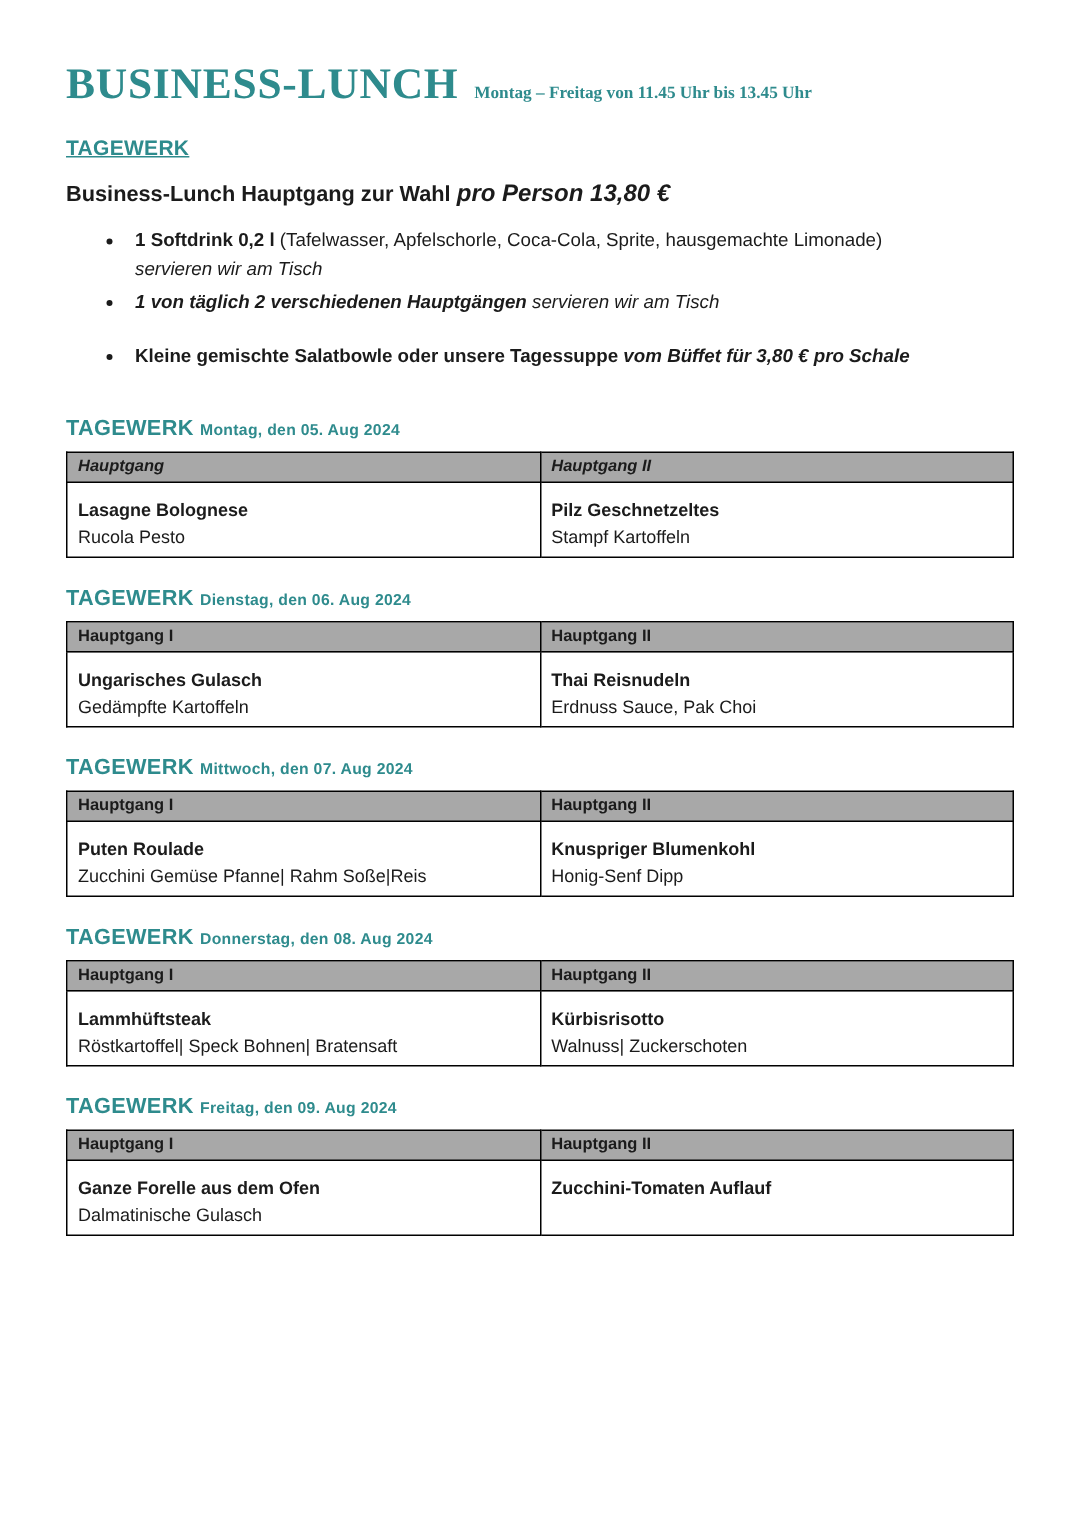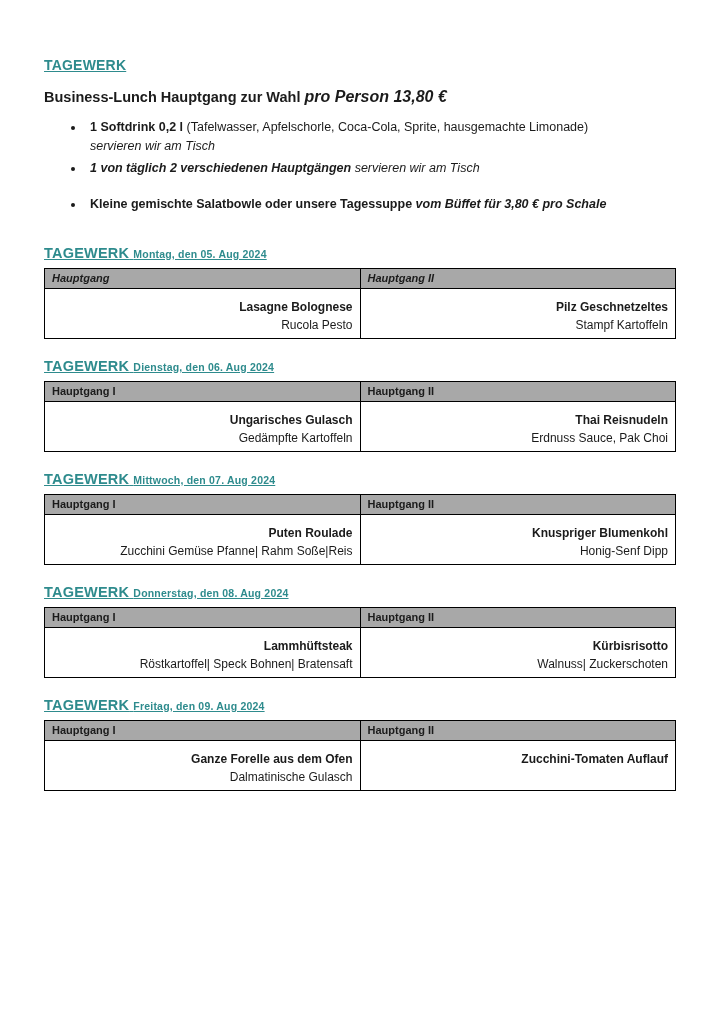--- a/index.html
+++ b/index.html
@@ -36,54 +36,58 @@
   ul.bullets li { font-size: 12.5px; line-height: 1.52; padding-left: 5px; margin-bottom: 3px; }
   ul.bullets li.gap { margin-top: 17px; }
   .b  { font-weight: bold; }
   .i  { font-style: italic; }
   .bi { font-weight: bold; font-style: italic; }
 
   
   .section { margin-top: 19px; }
   .section.first { margin-top: 31px; }
   .section-heading {
-    color: var(--teal); text-decoration: underline;
+    color: var(--teal); 
     font-weight: bold; font-size: 14.5px; letter-spacing: 0.2px;
   }
   .section-heading .date { font-size: 10.5px; }
   table.menu-table {
     width: 100%; border-collapse: collapse; table-layout: fixed;
     margin-top: 7px;
     padding-left: 48px;
   }
   table.menu-table th {
     background: var(--hdr-gray);
     border: 1px solid #000;
     text-align: left; font-size: 11px; font-weight: bold;
     padding: 3px 7px 4px;
   }
   table.menu-table.italic-headers th { font-style: italic; }
   table.menu-table td {
     border: 1px solid #000; vertical-align: top;
     height: 43px; padding: 9px 7px 4px;
-    font-size: 12px; line-height: 1.5; text-align: right;
+    font-size: 12px; line-height: 1.5;
   }
   td .dish { font-weight: bold; }
   td .side { font-weight: normal; }
 
   
   .footer { margin-top: 24px; display: flex; justify-content: center; }
 
   :root { --teal: #2e8b8d; --hdr-gray: #a8a8a8; --logo: #3d4a45; }
 </style>
 </head>
 <body>
 
 <div class="page">
 
+  <div class="title-row">
+    <span class="title-main">BUSINESS-LUNCH</span>
+    <span class="title-sub">Montag – Freitag von 11.45 Uhr bis 13.45 Uhr</span>
+  </div>
 
   <div class="tw-heading">TAGEWERK</div>
 
   <div class="offer-line">
     <span>Business-Lunch Hauptgang zur Wahl</span>
     <span class="offer-price">pro Person 13,80 €</span>
   </div>
 
   <ul class="bullets">
     <li>

